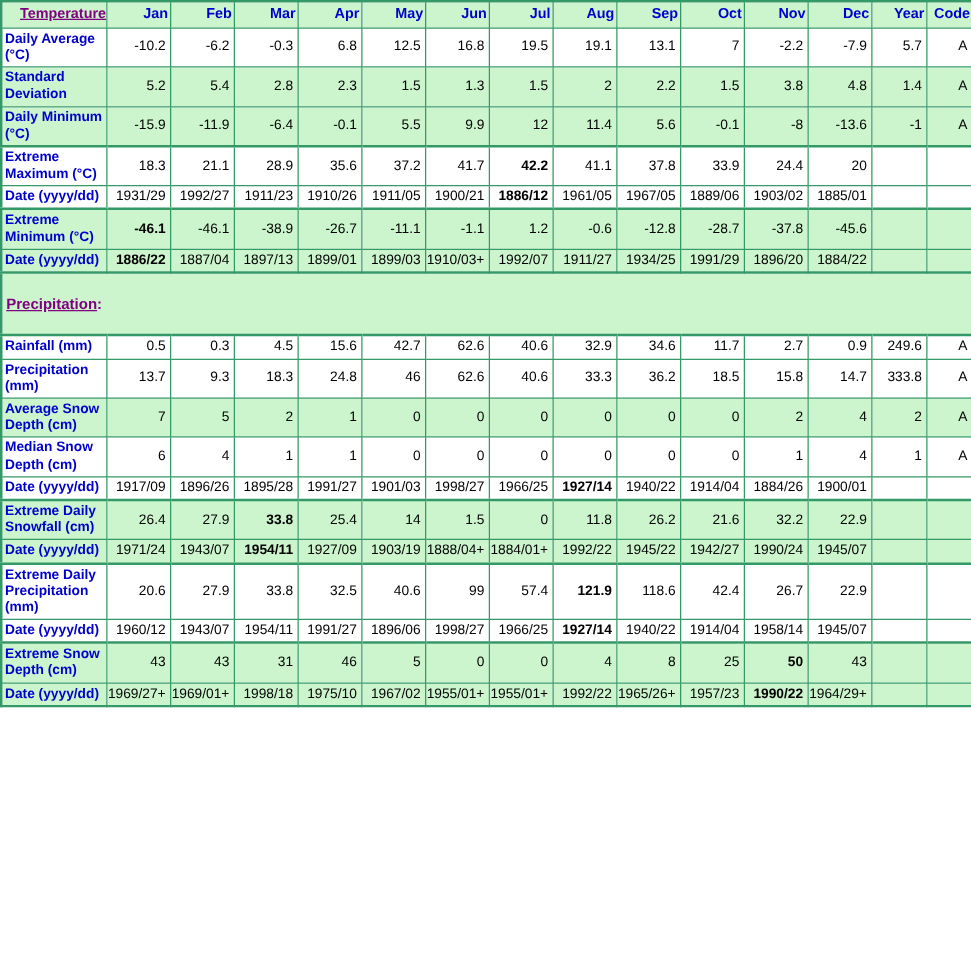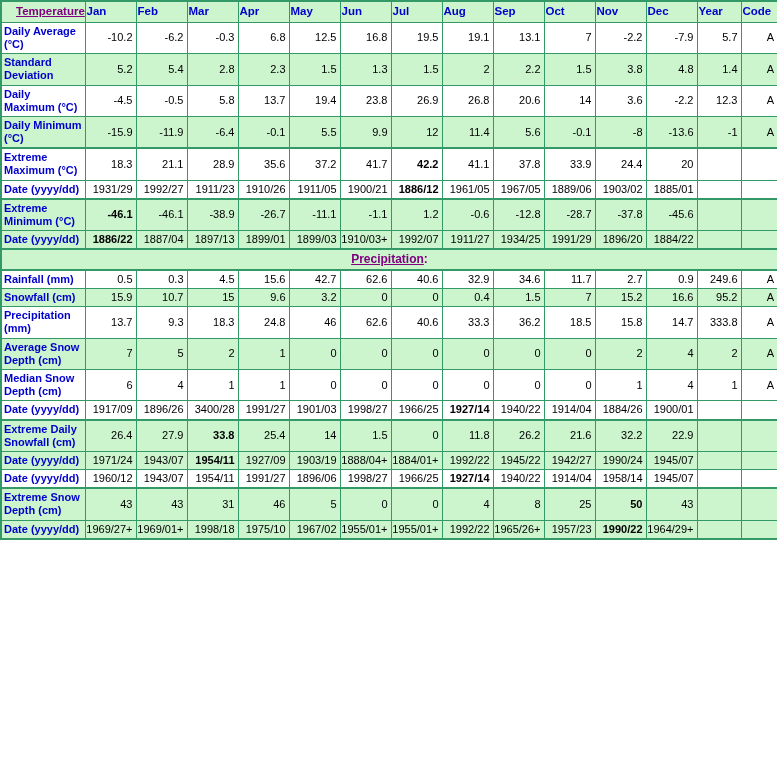--- a/index.html
+++ b/index.html
@@ -26,29 +26,29 @@
   }
   tr.white{background:var(--row-white);margin-top:34px;}
   tr.green{background:var(--row-green);}
   tr.group-start td{border-top-width:2px;}
   
   tr.header-row td{
     background:var(--row-green);
     color:var(--head-blue);
     font-weight:bold;
     font-size:11.5px;
-    text-align:left;
+    text-align:right;
     padding:3px 1px;
   }
   tr.header-row td.corner{text-align:left;padding:3px 14px;}
   
   td.section-cell{
     background:var(--row-green);
-    text-align:center;
-    padding:2px 3px;
+    text-align:left;
+    padding:17px 3px;
     font-size:12px;
     font-weight:bold;
     color:var(--link-purple);
   }
   .section-link{
     color:var(--link-purple);
     text-decoration:underline;
     cursor:pointer;
   }
   .section-colon{color:var(--link-purple);text-decoration:none;}
@@ -126,37 +126,20 @@
         <td class="val">1.3</td>
         <td class="val">1.5</td>
         <td class="val">2</td>
         <td class="val">2.2</td>
         <td class="val">1.5</td>
         <td class="val">3.8</td>
         <td class="val">4.8</td>
         <td class="val">1.4</td>
         <td class="val">A</td>
       </tr>
-      <tr class="white">
-        <td class="row-label">Daily Maximum (°C)</td>
-        <td class="val">-4.5</td>
-        <td class="val">-0.5</td>
-        <td class="val">5.8</td>
-        <td class="val">13.7</td>
-        <td class="val">19.4</td>
-        <td class="val">23.8</td>
-        <td class="val">26.9</td>
-        <td class="val">26.8</td>
-        <td class="val">20.6</td>
-        <td class="val">14</td>
-        <td class="val">3.6</td>
-        <td class="val">-2.2</td>
-        <td class="val">12.3</td>
-        <td class="val">A</td>
-      </tr>
       <tr class="green">
         <td class="row-label">Daily Minimum (°C)</td>
         <td class="val">-15.9</td>
         <td class="val">-11.9</td>
         <td class="val">-6.4</td>
         <td class="val">-0.1</td>
         <td class="val">5.5</td>
         <td class="val">9.9</td>
         <td class="val">12</td>
         <td class="val">11.4</td>
@@ -248,37 +231,20 @@
         <td class="val">62.6</td>
         <td class="val">40.6</td>
         <td class="val">32.9</td>
         <td class="val">34.6</td>
         <td class="val">11.7</td>
         <td class="val">2.7</td>
         <td class="val">0.9</td>
         <td class="val">249.6</td>
         <td class="val">A</td>
       </tr>
-      <tr class="green">
-        <td class="row-label">Snowfall (cm)</td>
-        <td class="val">15.9</td>
-        <td class="val">10.7</td>
-        <td class="val">15</td>
-        <td class="val">9.6</td>
-        <td class="val">3.2</td>
-        <td class="val">0</td>
-        <td class="val">0</td>
-        <td class="val">0.4</td>
-        <td class="val">1.5</td>
-        <td class="val">7</td>
-        <td class="val">15.2</td>
-        <td class="val">16.6</td>
-        <td class="val">95.2</td>
-        <td class="val">A</td>
-      </tr>
       <tr class="white">
         <td class="row-label">Precipitation (mm)</td>
         <td class="val">13.7</td>
         <td class="val">9.3</td>
         <td class="val">18.3</td>
         <td class="val">24.8</td>
         <td class="val">46</td>
         <td class="val">62.6</td>
         <td class="val">40.6</td>
         <td class="val">33.3</td>
@@ -320,21 +286,21 @@
         <td class="val">0</td>
         <td class="val">1</td>
         <td class="val">4</td>
         <td class="val">1</td>
         <td class="val">A</td>
       </tr>
       <tr class="white">
         <td class="row-label">Date (yyyy/dd)</td>
         <td class="val">1917/09</td>
         <td class="val">1896/26</td>
-        <td class="val">3400/28</td>
+        <td class="val">1895/28</td>
         <td class="val">1991/27</td>
         <td class="val">1901/03</td>
         <td class="val">1998/27</td>
         <td class="val">1966/25</td>
         <td class="val bold">1927/14</td>
         <td class="val">1940/22</td>
         <td class="val">1914/04</td>
         <td class="val">1884/26</td>
         <td class="val">1900/01</td>
         <td class="val"></td>
@@ -367,20 +333,37 @@
         <td class="val">1888/04+</td>
         <td class="val">1884/01+</td>
         <td class="val">1992/22</td>
         <td class="val">1945/22</td>
         <td class="val">1942/27</td>
         <td class="val">1990/24</td>
         <td class="val">1945/07</td>
         <td class="val"></td>
         <td class="val"></td>
       </tr>
+      <tr class="white group-start">
+        <td class="row-label">Extreme Daily Precipitation (mm)</td>
+        <td class="val">20.6</td>
+        <td class="val">27.9</td>
+        <td class="val">33.8</td>
+        <td class="val">32.5</td>
+        <td class="val">40.6</td>
+        <td class="val">99</td>
+        <td class="val">57.4</td>
+        <td class="val bold">121.9</td>
+        <td class="val">118.6</td>
+        <td class="val">42.4</td>
+        <td class="val">26.7</td>
+        <td class="val">22.9</td>
+        <td class="val"></td>
+        <td class="val"></td>
+      </tr>
       <tr class="white">
         <td class="row-label">Date (yyyy/dd)</td>
         <td class="val">1960/12</td>
         <td class="val">1943/07</td>
         <td class="val">1954/11</td>
         <td class="val">1991/27</td>
         <td class="val">1896/06</td>
         <td class="val">1998/27</td>
         <td class="val">1966/25</td>
         <td class="val bold">1927/14</td>

